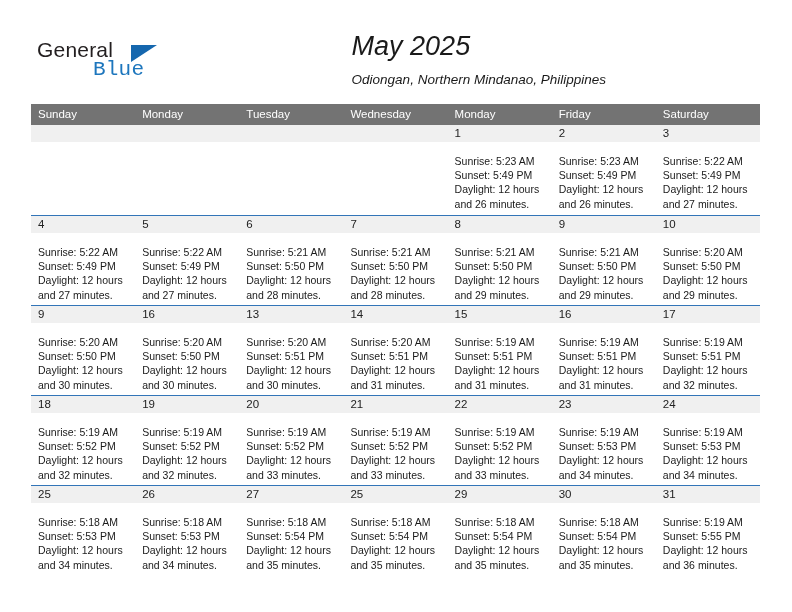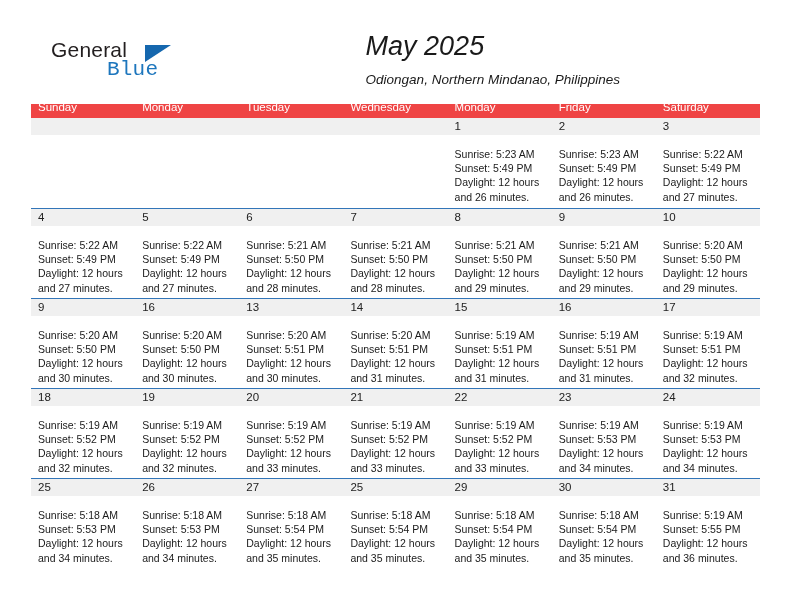--- a/index.html
+++ b/index.html
@@ -17,21 +17,21 @@
   .page {
     position: relative;
     width: 792px;
     height: 612px;
     box-sizing: border-box;
   }
 
   
   .header {
     position: absolute;
-    left: 18px;
+    left: 4px;
     top: 0;
     width: 640px;
     height: 104px;
   }
   .logo {
     position: absolute;
     left: 33px;
     top: 38px;
     width: 200px;
     height: 48px;
@@ -89,22 +89,22 @@
   
   .calendar {
     position: absolute;
     left: 31px;
     top: 104px;
     width: 729px;
   }
   .weekday-row {
     display: flex;
     width: 729px;
-    height: 14px;
-    background: #ef4444;
+    height: 21px;
+    background: #737373;
     align-items: flex-end;
   }
   .weekday {
     flex: 1 1 0;
     color: #ffffff;
     font-size: 11.5px;
     line-height: 21px;
     padding-left: 7px;
     box-sizing: border-box;
     white-space: nowrap;

